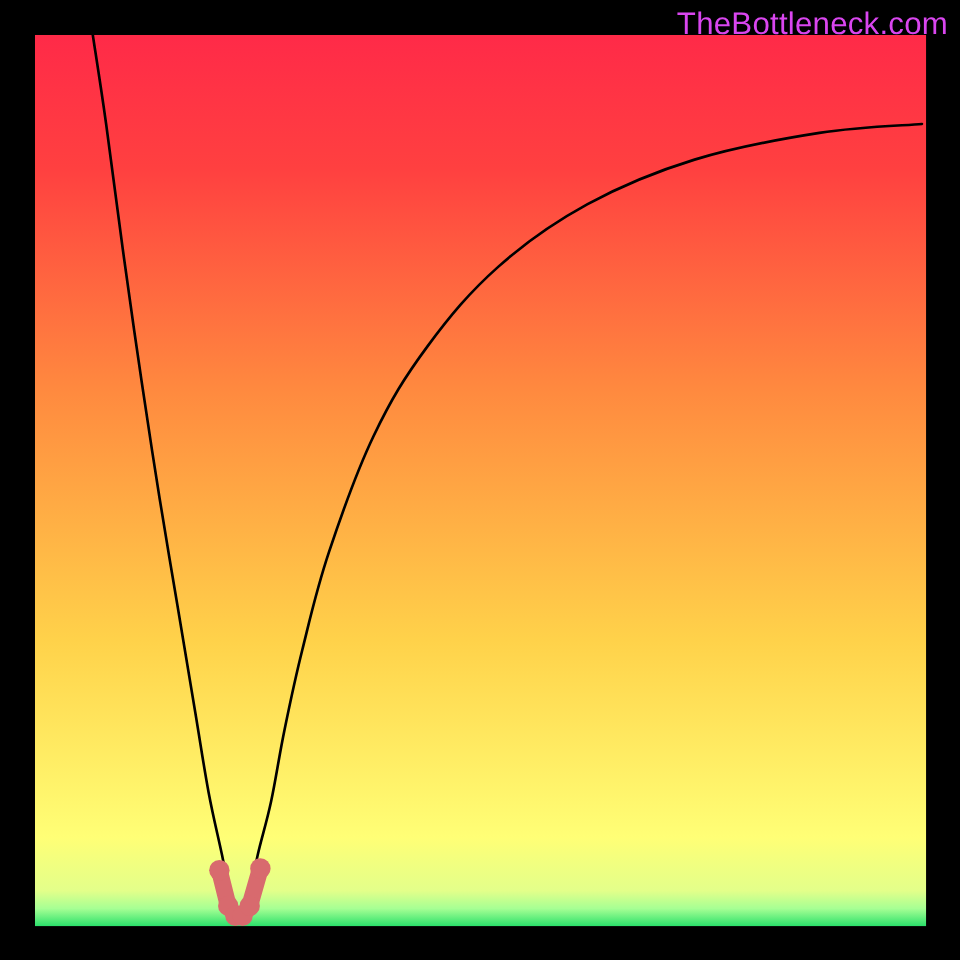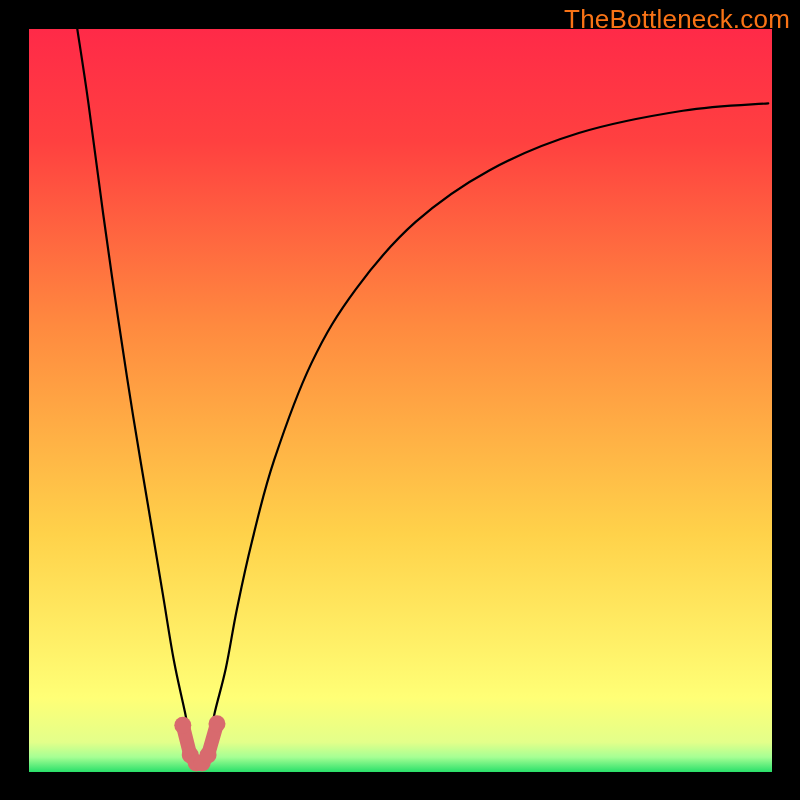--- a/index.html
+++ b/index.html
@@ -22,21 +22,21 @@
       left: 29px;
       top: 29px;
       width: 743px;
       height: 743px;
       overflow: hidden;
     }
     .watermark {
       position: absolute;
       top: 4px;
       right: 10px;
-      color: #f97316;
+      color: #d946ef;
       font-size: 26px;
       font-family: Arial, Helvetica, sans-serif;
       z-index: 50;
       letter-spacing: 0.2px;
     }
   </style>
 </head>
 <body>
 
 <div class="outer">

